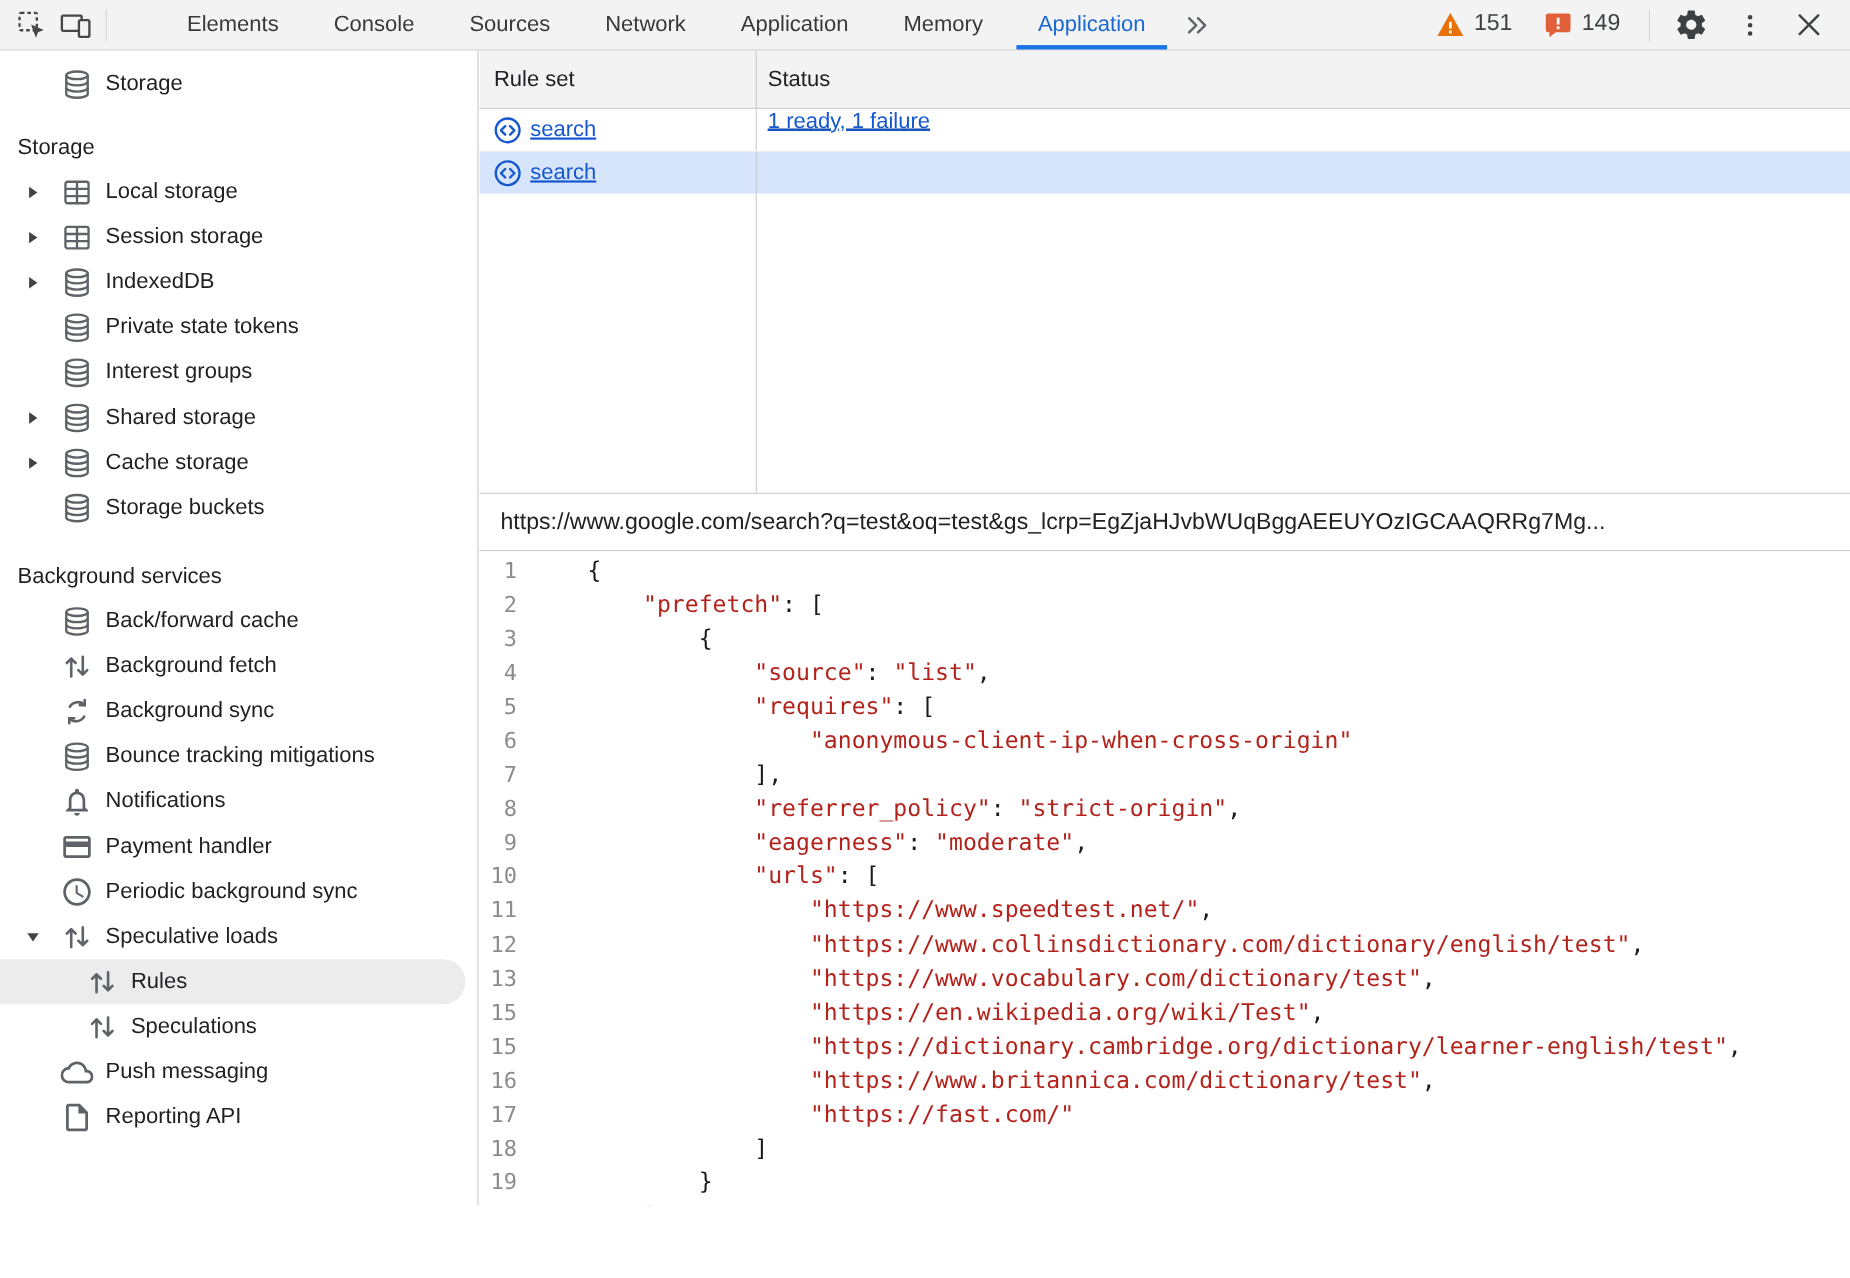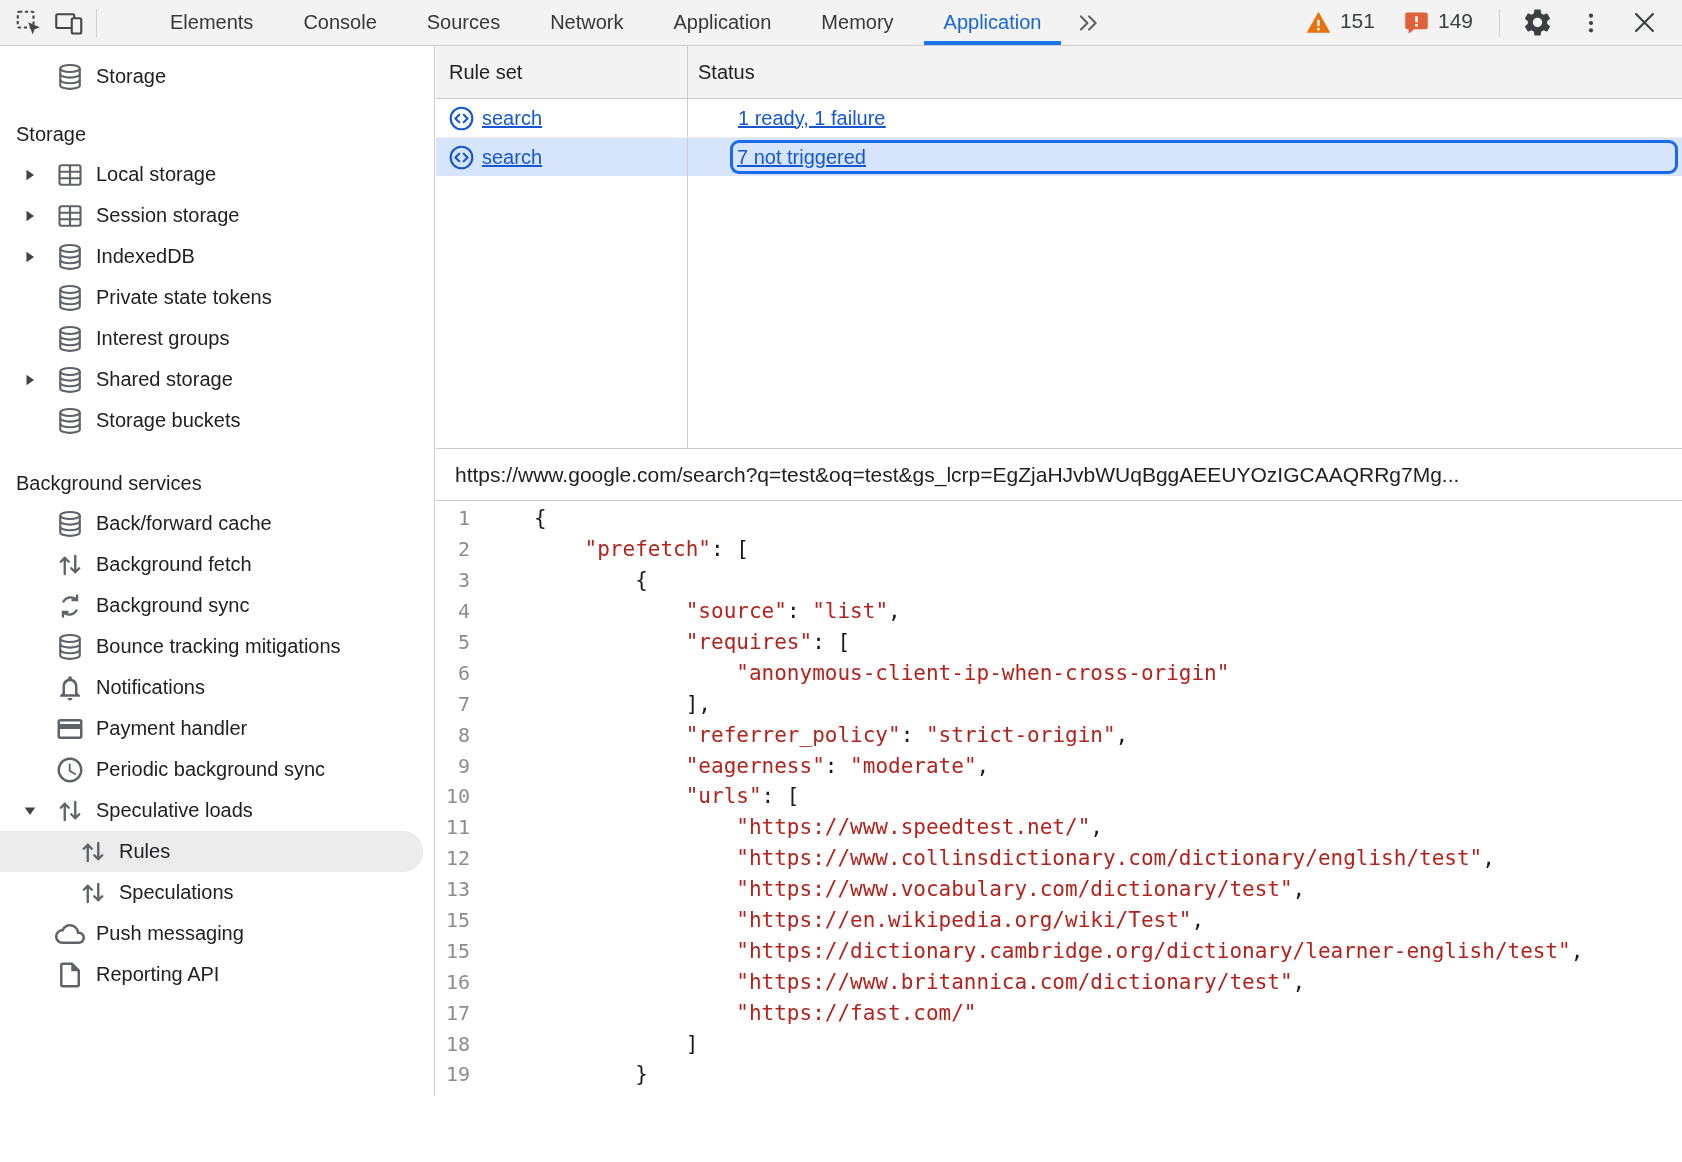--- a/index.html
+++ b/index.html
@@ -45,26 +45,26 @@
               color:#1f1f1f;margin-top:17px;}
   .sb-section.gap2{margin-top:22px;}
 
   
   .main{position:absolute;top:46px;left:436px;right:0;bottom:0;display:flex;flex-direction:column;}
   .rules-table{height:402px;flex:none;border-bottom:1px solid #cbcbcb;display:flex;flex-direction:column;}
   .thead{height:52px;flex:none;background:#f3f3f3;border-bottom:1px solid #cbcbcb;display:flex;font-size:20px;}
   .hc1{width:252px;flex:none;box-sizing:border-box;border-right:1px solid #cbcbcb;display:flex;
        align-items:center;padding-left:13px;}
   .hc2{flex:1;display:flex;align-items:center;padding-left:10px;}
-  .trow{height:38px;flex:none;display:flex;gap:40px;}
+  .trow{height:38px;flex:none;display:flex;}
   .trow.sep{border-bottom:1px solid #ececec;}
   .trow.selected{background:#d7e5fc;}
   .tc1{width:252px;flex:none;box-sizing:border-box;border-right:1px solid #cbcbcb;display:flex;
        align-items:center;padding-left:12px;gap:7px;}
-  .tc2{flex:1;display:flex;align-items:center;padding-left:10px;text-decoration:underline;}
+  .tc2{flex:1;display:flex;padding-left:10px;text-decoration:underline;}
   .tc2.ring{margin:2px 4px 2px 2px;border-radius:9px;box-shadow:inset 0 0 0 3px #1a6bea;padding-left:7px;}
   .tfiller{flex:1;display:flex;}
   .fc1{width:252px;flex:none;box-sizing:border-box;border-right:1px solid #cbcbcb;}
   a.dt-link{color:#1457d0;font-size:20px;text-decoration:underline;cursor:pointer;white-space:nowrap;}
   .rs-icon{width:27px;height:27px;flex:none;color:#1457d0;}
   .rs-icon svg{width:100%;height:100%;display:block;}
 
   .urlbar{height:51px;flex:none;border-bottom:1px solid #cbcbcb;display:flex;align-items:center;
           padding-left:19px;font-size:21px;color:#202124;white-space:nowrap;overflow:hidden;}
 
@@ -257,20 +257,36 @@
         </span>
         <span class="sb-icon">
           <svg viewBox="0 0 24 24" fill="none" stroke="currentColor" stroke-width="1.7">
             <ellipse cx="12" cy="5.2" rx="7.8" ry="2.8"></ellipse>
             <path d="M4.2 5.2v4.5c0 1.55 3.5 2.8 7.8 2.8s7.8-1.25 7.8-2.8V5.2"></path>
             <path d="M4.2 9.7v4.5c0 1.55 3.5 2.8 7.8 2.8s7.8-1.25 7.8-2.8V9.7"></path>
             <path d="M4.2 14.2v4.5c0 1.55 3.5 2.8 7.8 2.8s7.8-1.25 7.8-2.8v-4.5"></path>
           </svg>
         </span>
         <span class="sb-label">Shared storage</span>
+      </div>
+      <div class="sb-item">
+        <span class="sb-arrow">
+          <svg viewBox="0 0 14 14" width="14" height="14">
+            <path fill="#424242" d="M3.5 1.8 11 7l-7.5 5.2z"></path>
+          </svg>
+        </span>
+        <span class="sb-icon">
+          <svg viewBox="0 0 24 24" fill="none" stroke="currentColor" stroke-width="1.7">
+            <ellipse cx="12" cy="5.2" rx="7.8" ry="2.8"></ellipse>
+            <path d="M4.2 5.2v4.5c0 1.55 3.5 2.8 7.8 2.8s7.8-1.25 7.8-2.8V5.2"></path>
+            <path d="M4.2 9.7v4.5c0 1.55 3.5 2.8 7.8 2.8s7.8-1.25 7.8-2.8V9.7"></path>
+            <path d="M4.2 14.2v4.5c0 1.55 3.5 2.8 7.8 2.8s7.8-1.25 7.8-2.8v-4.5"></path>
+          </svg>
+        </span>
+        <span class="sb-label">Cache storage</span>
       </div>
       <div class="sb-item">
         <span class="sb-arrow"></span>
         <span class="sb-icon">
           <svg viewBox="0 0 24 24" fill="none" stroke="currentColor" stroke-width="1.7">
             <ellipse cx="12" cy="5.2" rx="7.8" ry="2.8"></ellipse>
             <path d="M4.2 5.2v4.5c0 1.55 3.5 2.8 7.8 2.8s7.8-1.25 7.8-2.8V5.2"></path>
             <path d="M4.2 9.7v4.5c0 1.55 3.5 2.8 7.8 2.8s7.8-1.25 7.8-2.8V9.7"></path>
             <path d="M4.2 14.2v4.5c0 1.55 3.5 2.8 7.8 2.8s7.8-1.25 7.8-2.8v-4.5"></path>
           </svg>
@@ -434,23 +450,20 @@
           <div class="trow selected">
             <div class="tc1">
               <span class="rs-icon">
                 <svg viewBox="0 0 24 24" fill="none" stroke="currentColor" stroke-width="1.9" stroke-linecap="round" stroke-linejoin="round">
                   <circle cx="12" cy="12" r="9.6"></circle>
                   <path d="m10 8.6-3.4 3.4 3.4 3.4M14 8.6l3.4 3.4-3.4 3.4"></path>
                 </svg>
               </span>
               <a class="dt-link">search</a>
             </div>
-            <div class="tc2 ring">
-              <a class="dt-link">7 not triggered</a>
-            </div>
           </div>
         </div>
       <div class="tfiller">
         <div class="fc1"></div>
       </div>
     </section>
 
     <section class="urlbar">
       <span>https://www.google.com/search?q=test&amp;oq=test&amp;gs_lcrp=EgZjaHJvbWUqBggAEEUYOzIGCAAQRRg7Mg...</span>
     </section>

